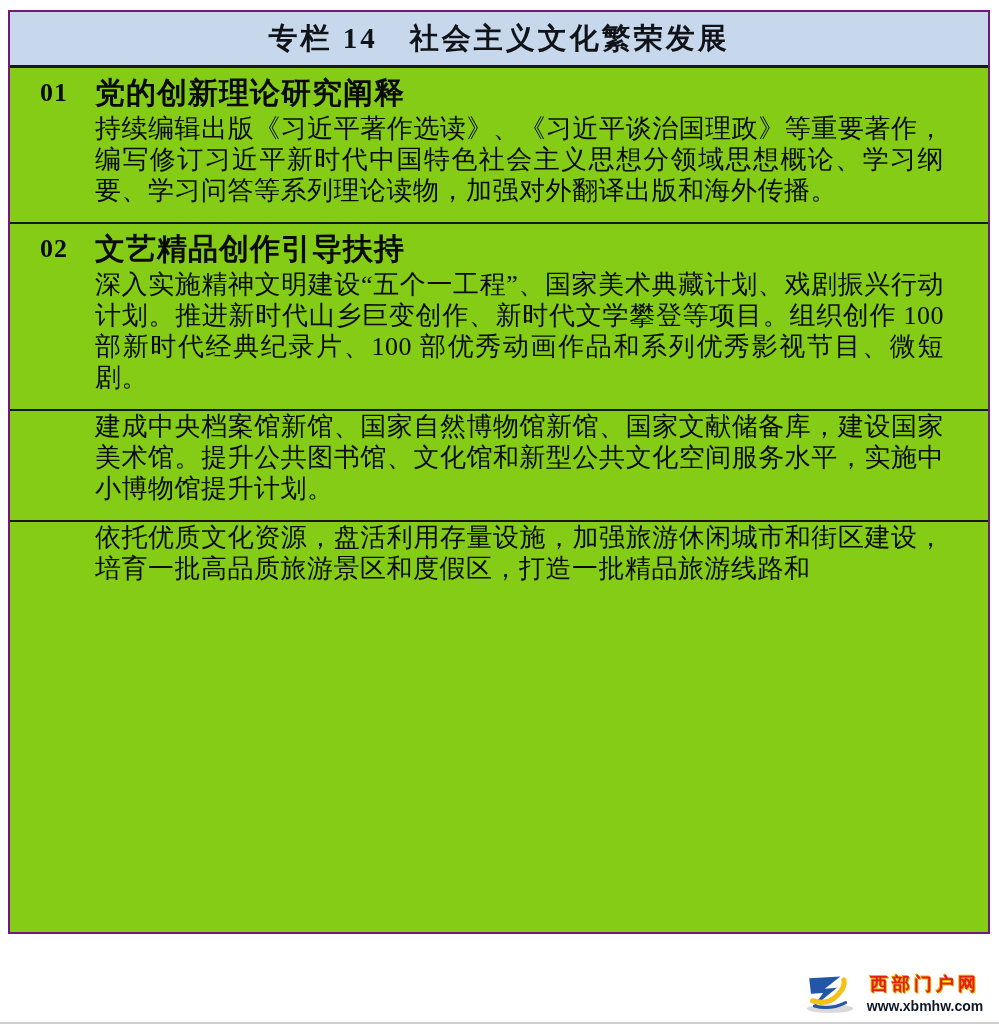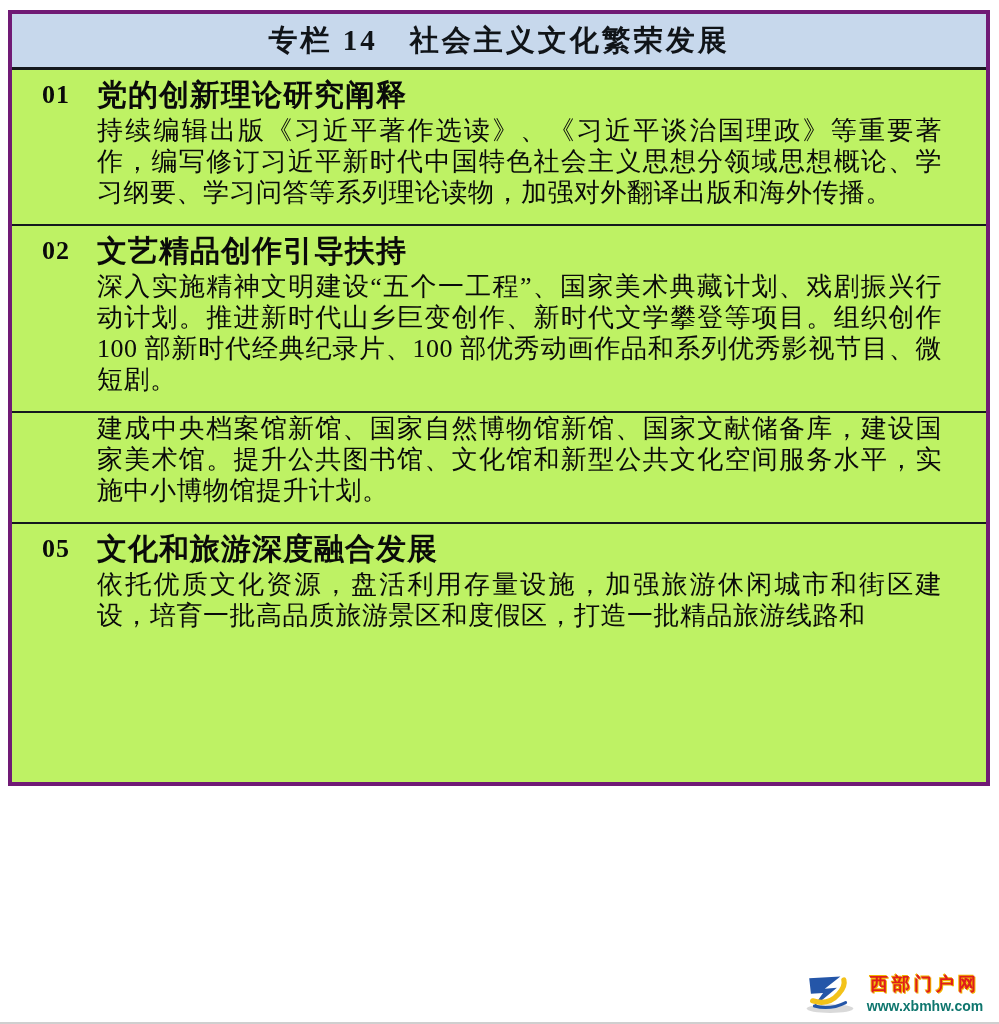--- a/index.html
+++ b/index.html
@@ -2,23 +2,23 @@
 <html><head>
 <meta charset="utf-8">
 <style>
   html,body{margin:0;padding:0;}
   body{
     width:999px;height:1024px;position:relative;background:#ffffff;
     font-family:"Liberation Serif","DejaVu Serif",serif;
     color:#0a0a0a;overflow:hidden;
   }
   .panel{
-    position:absolute;left:8px;top:10px;width:982px;height:776px;
-    box-sizing:border-box;border:4px solid #701a75;
-    background:#bef264;overflow:hidden;
+    position:absolute;left:8px;top:10px;width:982px;height:924px;
+    box-sizing:border-box;border:2px solid #701a75;
+    background:#84cc16;overflow:hidden;
   }
   .panel-header{
     height:53px;background:#c7d8ec;border-bottom:3px solid #15191e;
     display:flex;align-items:center;justify-content:center;
     font-size:29px;font-weight:700;letter-spacing:3px;color:#101418;
   }
   .sections{position:relative;}
   .section{position:relative;padding:0 44px 16px 85px;}
   .section + .section{border-top:2px solid #15191e;}
   .sec-head{position:relative;height:45px;line-height:50px;}
@@ -36,21 +36,21 @@
     background:#ffffff;display:flex;align-items:center;z-index:5;
   }
   .wm-logo{width:52px;height:46px;flex:0 0 auto;margin-left:2px;}
   .wm-text{flex:1;display:flex;flex-direction:column;align-items:center;justify-content:center;}
   .wm-name{
     font-size:18px;font-weight:700;letter-spacing:4px;white-space:nowrap;
     color:#e01c1c;text-shadow:1px 1px 0 #f0b400,-1px -1px 0 #f0b400;
     font-family:"Liberation Sans","DejaVu Sans",sans-serif;
   }
   .wm-url{
-    font-size:14px;font-weight:700;color:#0f766e;white-space:nowrap;margin-top:2px;
+    font-size:14px;font-weight:700;color:#0f172a;white-space:nowrap;margin-top:2px;
     font-family:"Liberation Sans","DejaVu Sans",sans-serif;
   }
   .page-bottom-line{
     position:absolute;left:0;bottom:0;width:999px;height:2px;background:#cfcfcf;
   }
 </style>
 </head>
 <body>
 
 <div class="panel">
@@ -74,24 +74,20 @@
       </div>
       <div class="sec-body">深入实施精神文明建设“五个一工程”、国家美术典藏计划、戏剧振兴行动计划。推进新时代山乡巨变创作、新时代文学攀登等项目。组织创作 100 部新时代经典纪录片、100 部优秀动画作品和系列优秀影视节目、微短剧。</div>
     </div>
 
     <div class="section">
       <div class="sec-body">建成中央档案馆新馆、国家自然博物馆新馆、国家文献储备库，建设国家美术馆。提升公共图书馆、文化馆和新型公共文化空间服务水平，实施中小博物馆提升计划。</div>
     </div>
 
 
     <div class="section">
-      <div class="sec-head">
-        <span class="sec-num">05</span>
-        <span class="sec-title">文化和旅游深度融合发展</span>
-      </div>
       <div class="sec-body">依托优质文化资源，盘活利用存量设施，加强旅游休闲城市和街区建设，培育一批高品质旅游景区和度假区，打造一批精品旅游线路和</div>
     </div>
 
   </div>
 </div>
 
 <div class="watermark">
   <svg class="wm-logo" viewBox="0 0 60 50">
     <ellipse cx="30" cy="43" rx="27" ry="5" fill="#d9d9d9"></ellipse>
     <path d="M6 8 L42 6 L24 20 L38 19 L10 42 L22 25 L8 26 Z" fill="#2456a8"></path>

